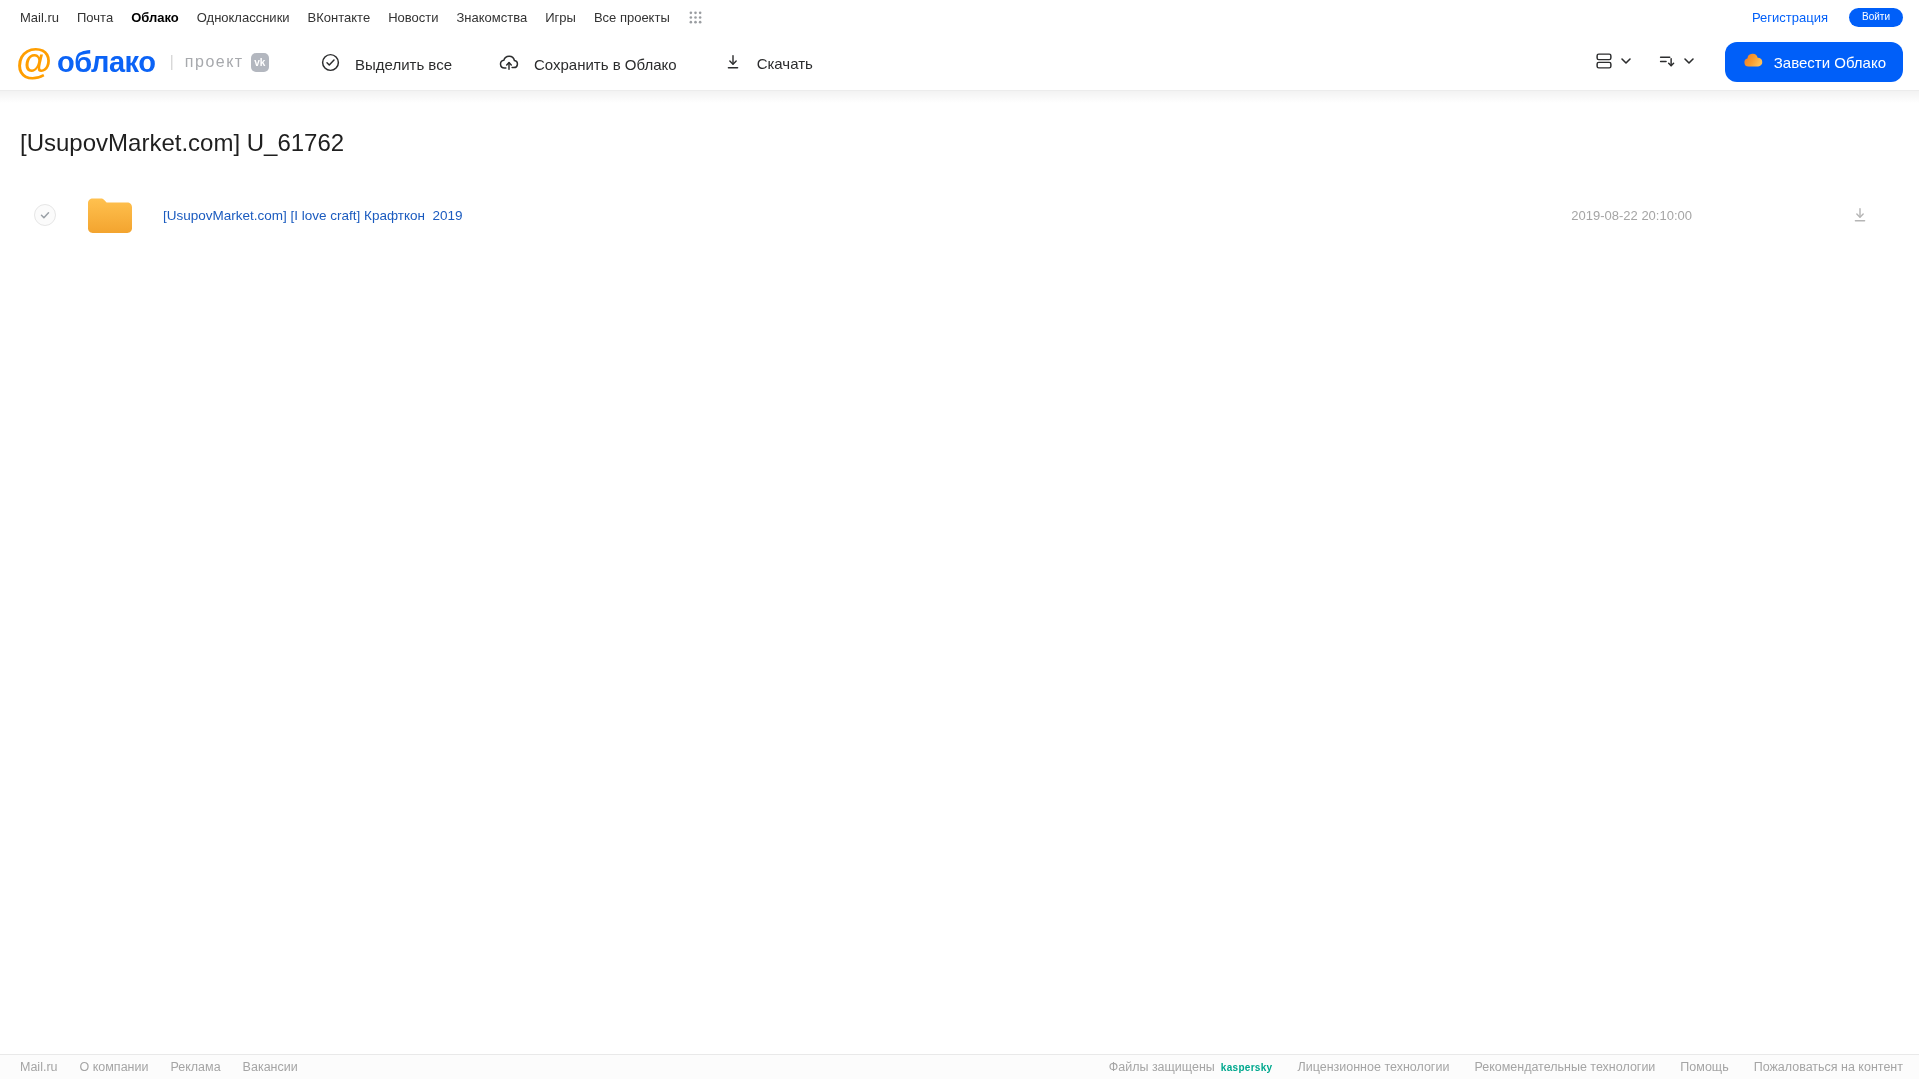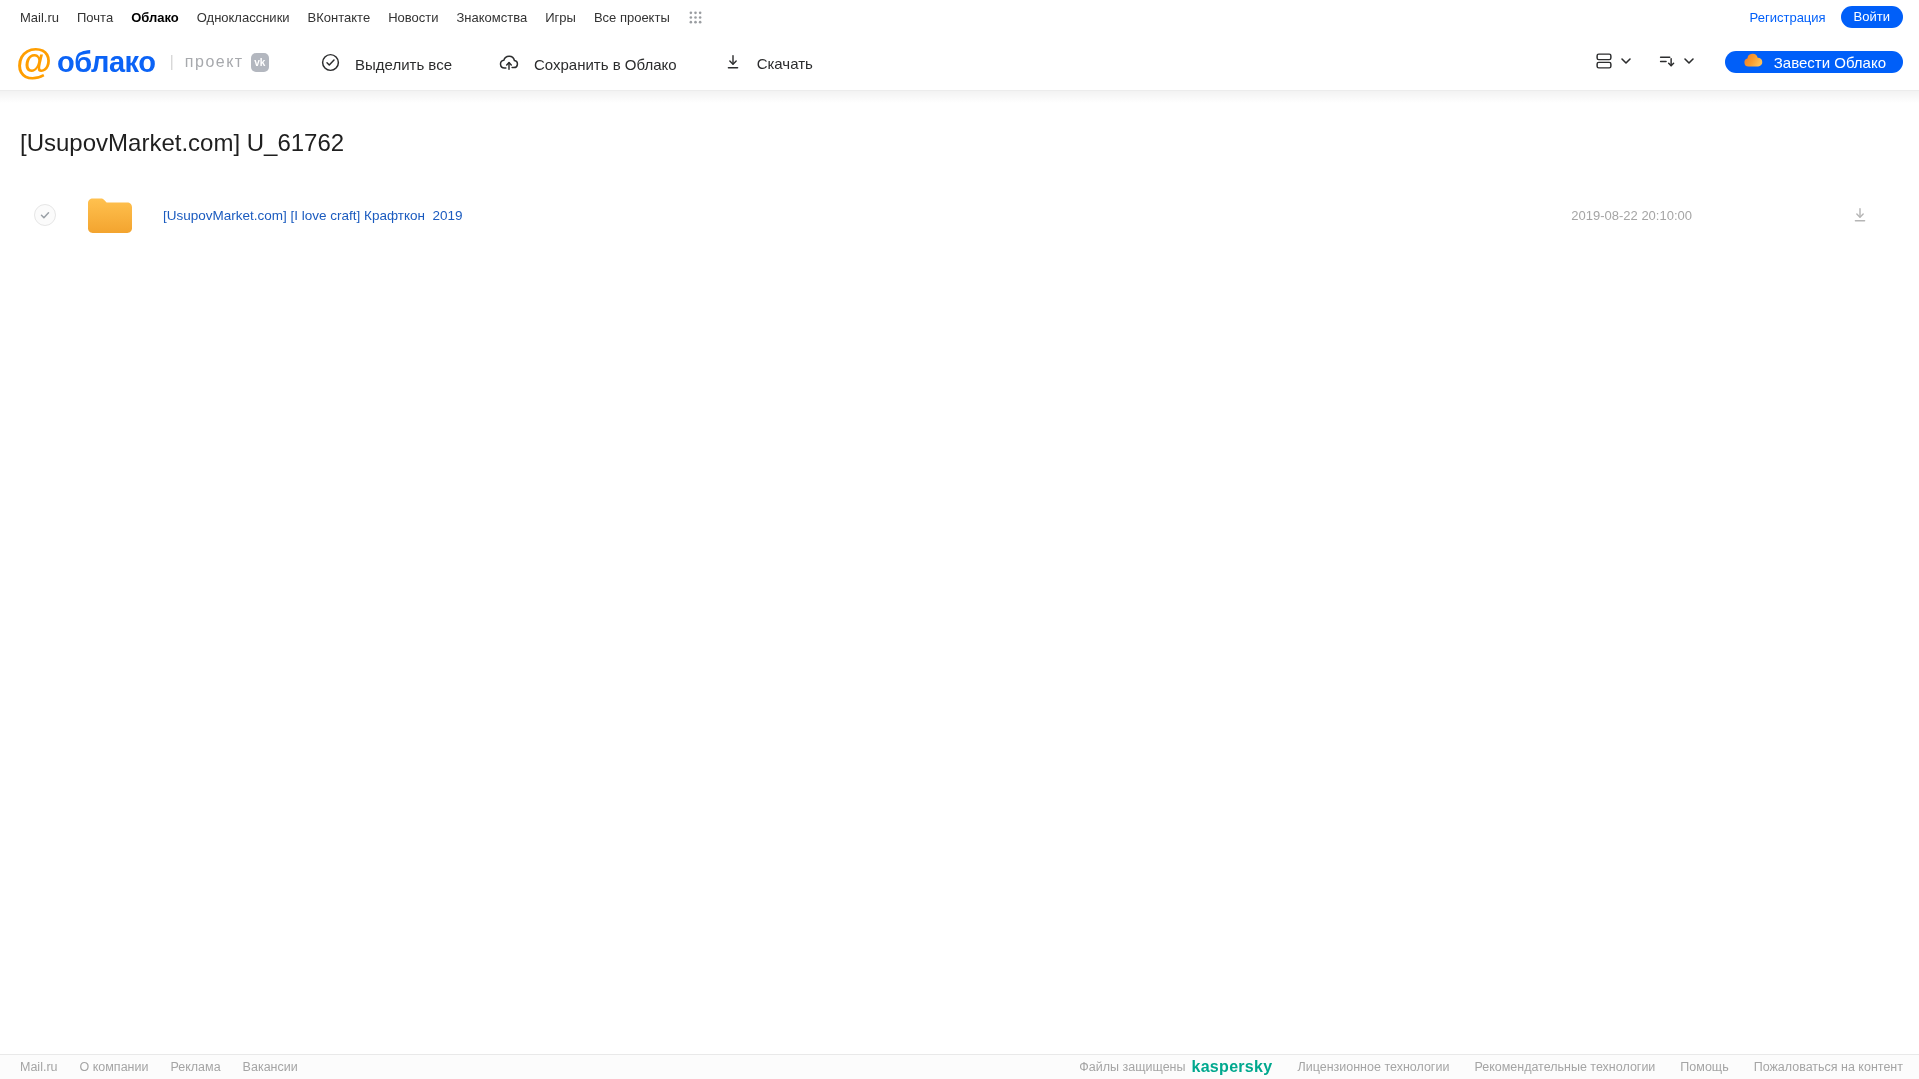--- a/index.html
+++ b/index.html
@@ -14,25 +14,25 @@
 
   
   .topnav {
     height:34px; display:flex; align-items:center;
     padding:0 16px 0 20px; font-size:13px; color:#333;
   }
   .topnav-left { display:flex; align-items:center; gap:18px; flex:1; }
   .topnav-left a { color:#333; }
   .topnav-left a.active { font-weight:700; color:#000; }
   .grid-icon { display:flex; margin-left:1px; cursor:pointer; }
-  .topnav-right { display:flex; align-items:center; gap:15px; }
+  .topnav-right { display:flex; align-items:center; gap:21px; }
   .reg-link { color:#005ff9; }
   .login-btn {
     background:#005ff9; color:#fff; border:none; border-radius:14px;
-    padding:4px 13px 5px; font-size:13px; line-height:1;
+    padding:4px 13px 5px; font-size:10px; line-height:1;
   }
 
   
   .header { height:56px; display:flex; align-items:center; padding:0 16px; background:#fff; }
   .logo { display:flex; align-items:center; width:294px; cursor:pointer; }
   .logo-at { color:#ff9e00; font-size:37px; font-weight:700; line-height:36px; }
   .logo-word { color:#0b63f6; font-size:29px; font-weight:700; letter-spacing:-0.5px; margin-left:5px; }
   .logo-sep { color:#d8d8d8; font-size:17px; margin:0 11px 0 14px; font-weight:300; }
   .logo-project { color:#a7a9ad; font-size:16px; letter-spacing:1.5px; }
   .vk-badge {
@@ -47,21 +47,21 @@
   }
   .tool-btn svg { display:block; }
   .header-right { margin-left:auto; display:flex; align-items:center; gap:8px; }
   .icon-btn {
     display:flex; align-items:center; gap:5px;
     background:none; border:none; padding:6px 8px; color:#2c2d2e;
   }
   .primary-btn {
     display:flex; align-items:center; gap:10px; margin-left:14px;
     background:#005ff9; color:#fff; border:none; border-radius:12px;
-    height:22px; padding:0 17px; font-size:15px; font-weight:500;
+    height:40px; padding:0 17px; font-size:15px; font-weight:500;
   }
   .header-shadow {
     height:13px; border-top:1px solid #ececec;
     background:linear-gradient(rgba(0,0,0,0.05), rgba(255,255,255,0));
   }
 
   
   main { padding:0 20px; }
   .page-title { font-size:24px; font-weight:400; color:#1f1f1f; margin-top:26px; line-height:28px; }
   .file-row { display:flex; align-items:center; height:48px; margin-top:34px; cursor:pointer;gap:8px; }
@@ -79,21 +79,21 @@
   footer {
     position:absolute; left:0; right:0; bottom:0; height:25px;
     border-top:1px solid #e9e9e9; background:#fcfcfc;
     display:flex; align-items:center; justify-content:space-between;
     padding:0 16px 0 20px; font-size:12.5px; color:#a5a5a5;
   }
   .footer-left { display:flex; gap:22px; }
   .footer-right { display:flex; gap:25px; align-items:center; }
   footer a { color:#a5a5a5; }
   .kaspersky-wrap { display:flex; align-items:center; }
-  .kaspersky { color:#00a88e; font-weight:700; margin-left:6px; letter-spacing:0.3px; font-size:16px; }
+  .kaspersky { color:#00a88e; font-weight:700; margin-left:6px; letter-spacing:0.3px; font-size:10px; }
 </style>
 </head>
 <body>
 
 <nav class="topnav">
   <div class="topnav-left">
     <a href="#">Mail.ru</a>
     <a href="#">Почта</a>
     <a href="#" class="active">Облако</a>
     <a href="#">Одноклассники</a>

